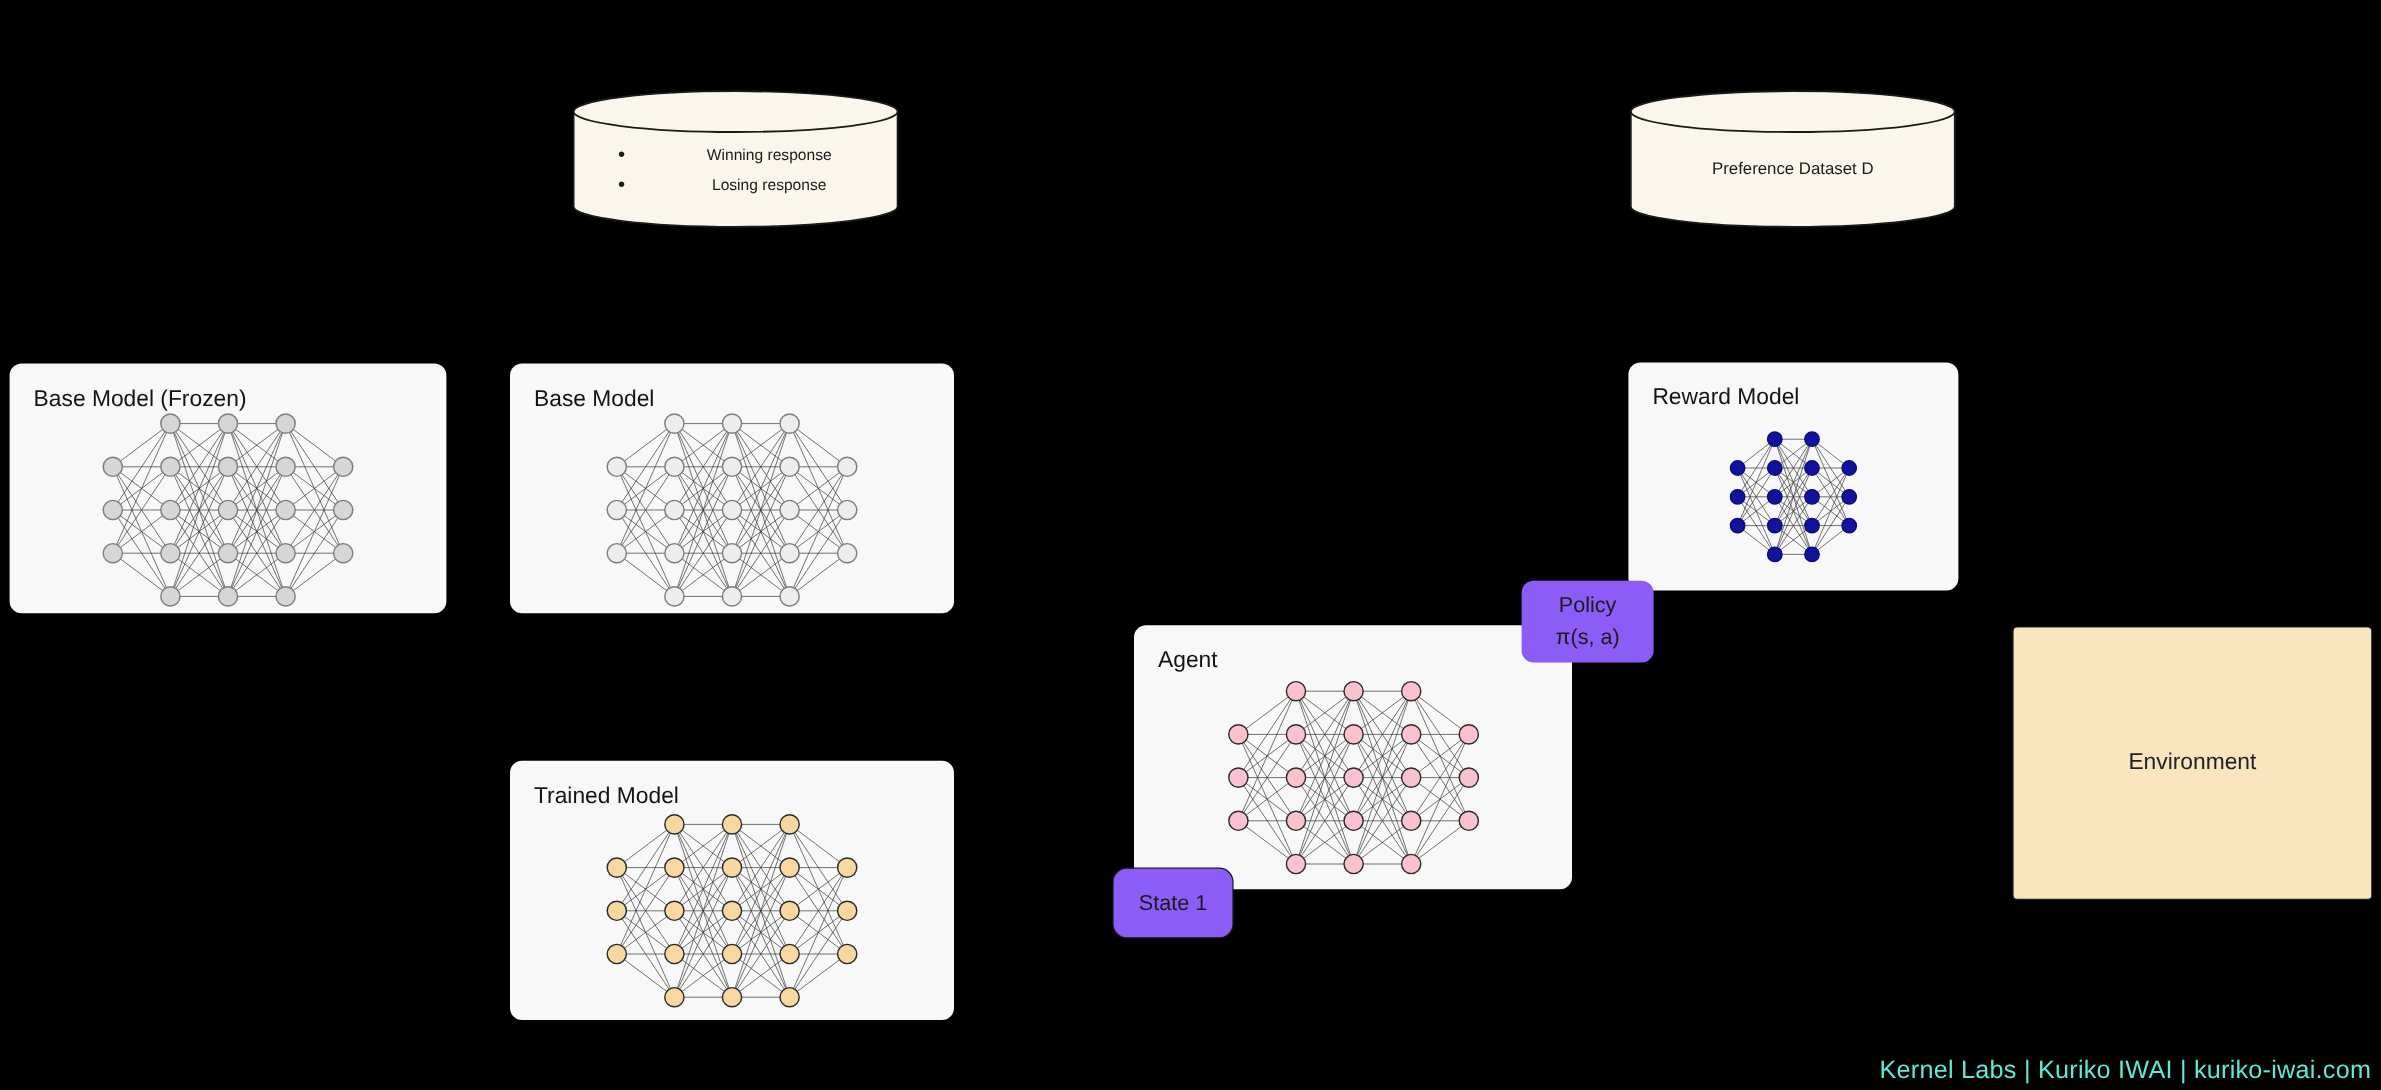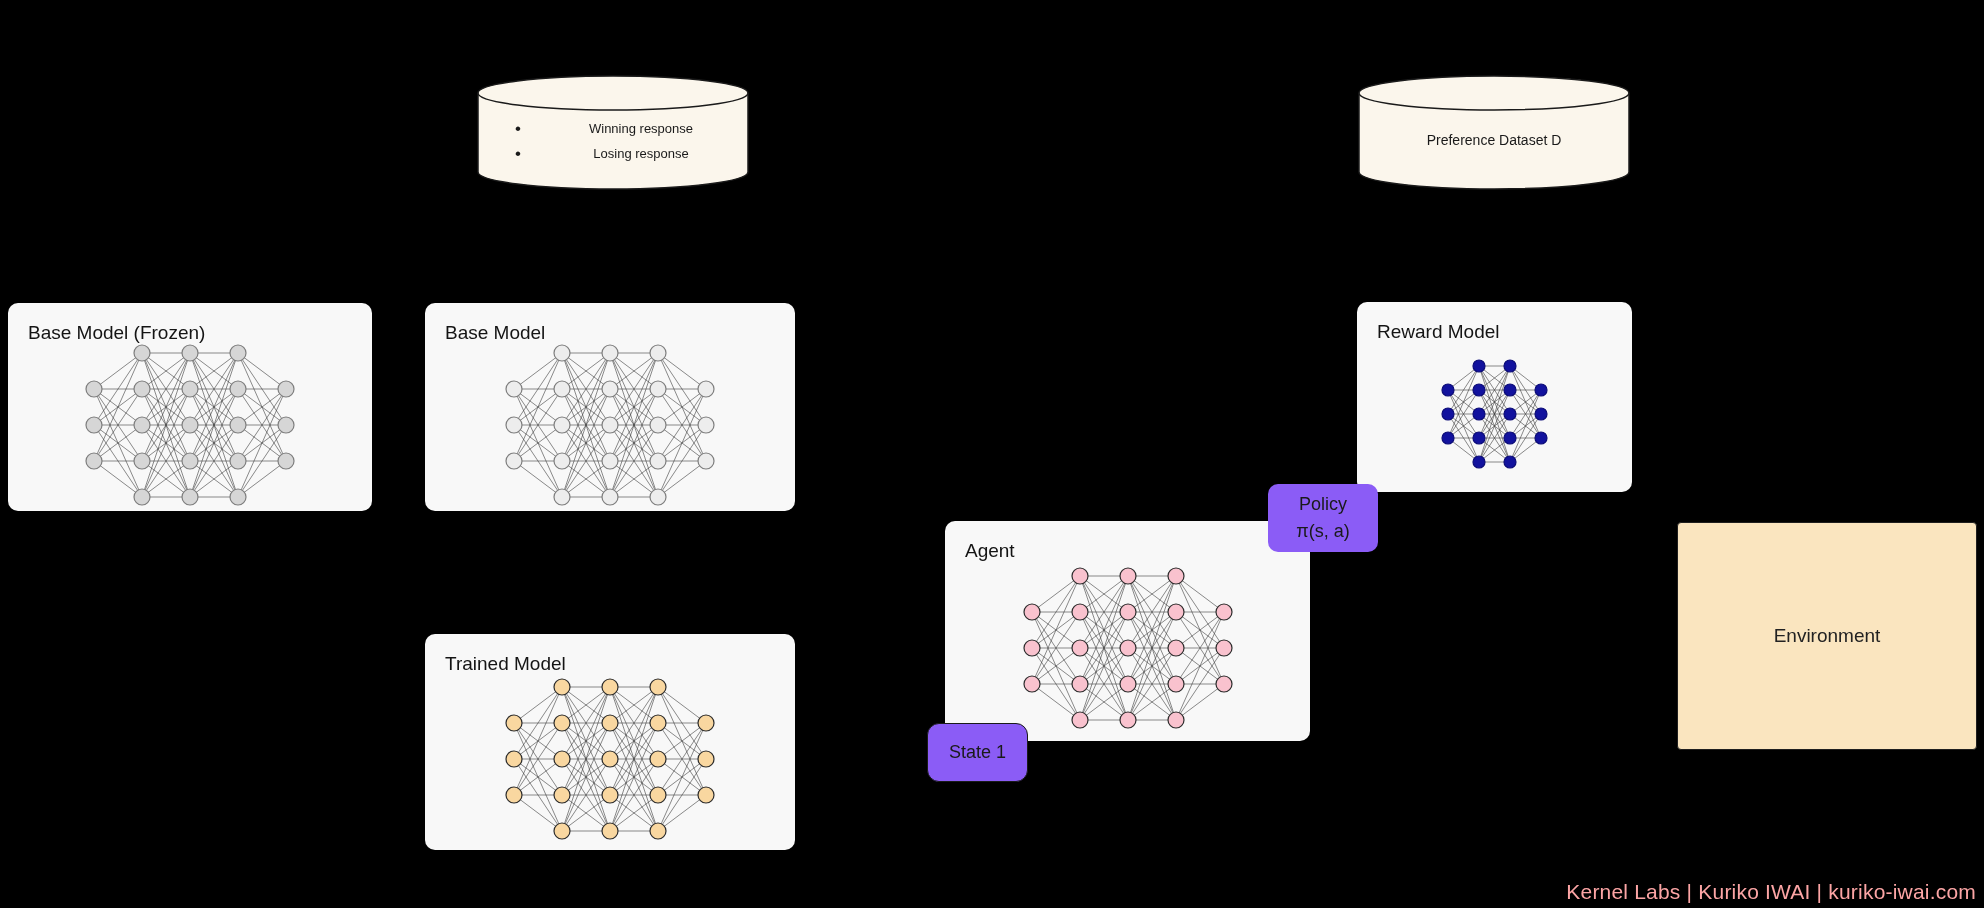--- a/index.html
+++ b/index.html
@@ -37,21 +37,21 @@
   }
   .policy-tag div{font-size:18px;color:#1a1a1a;line-height:27px;}
   .state-tag{
     position:absolute;left:927px;top:723px;width:101px;height:59px;
     background:#8b5cf6;border:1.5px solid #1a1a1a;border-radius:12px;z-index:5;box-sizing:border-box;
     display:flex;align-items:center;justify-content:center;
   }
   .state-tag div{font-size:18px;color:#1a1a1a;}
   
   .footer-credit{
-    position:absolute;right:8px;bottom:4px;font-size:21px;color:#fca5a5;letter-spacing:0.2px;
+    position:absolute;right:8px;bottom:4px;font-size:21px;color:#5eead4;letter-spacing:0.2px;
   }
   
   #card-frozen {left:8px;  top:303px;width:364px;height:208px;}
   #card-base   {left:425px;top:303px;width:370px;height:208px;}
   #card-trained{left:425px;top:622px;width:370px;height:216px;margin-top:12px;}
   #card-agent  {left:945px;top:521px;width:365px;height:220px;}
   #card-reward {left:1357px;top:302px;width:275px;height:190px;}
   #cyl-responses {left:477px; top:74px;}
   #cyl-preference{left:1358px;top:74px;}
 </style>

